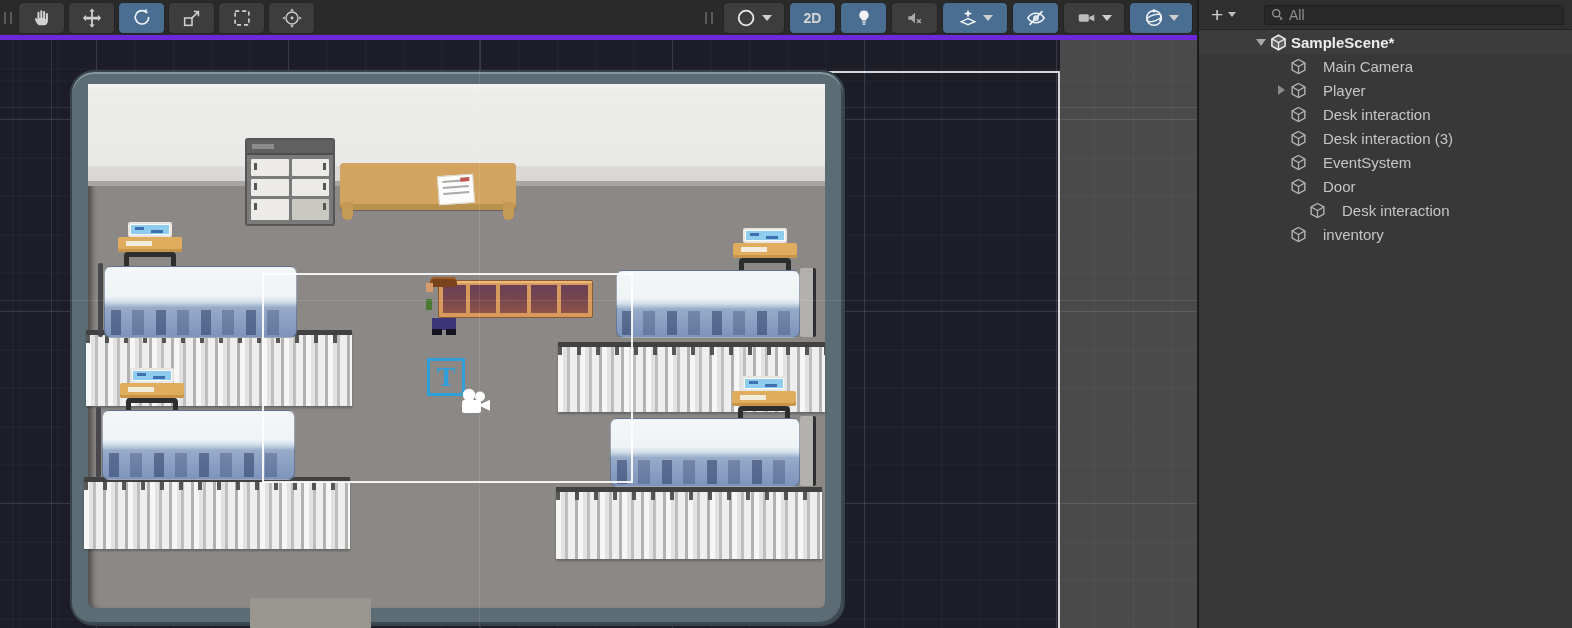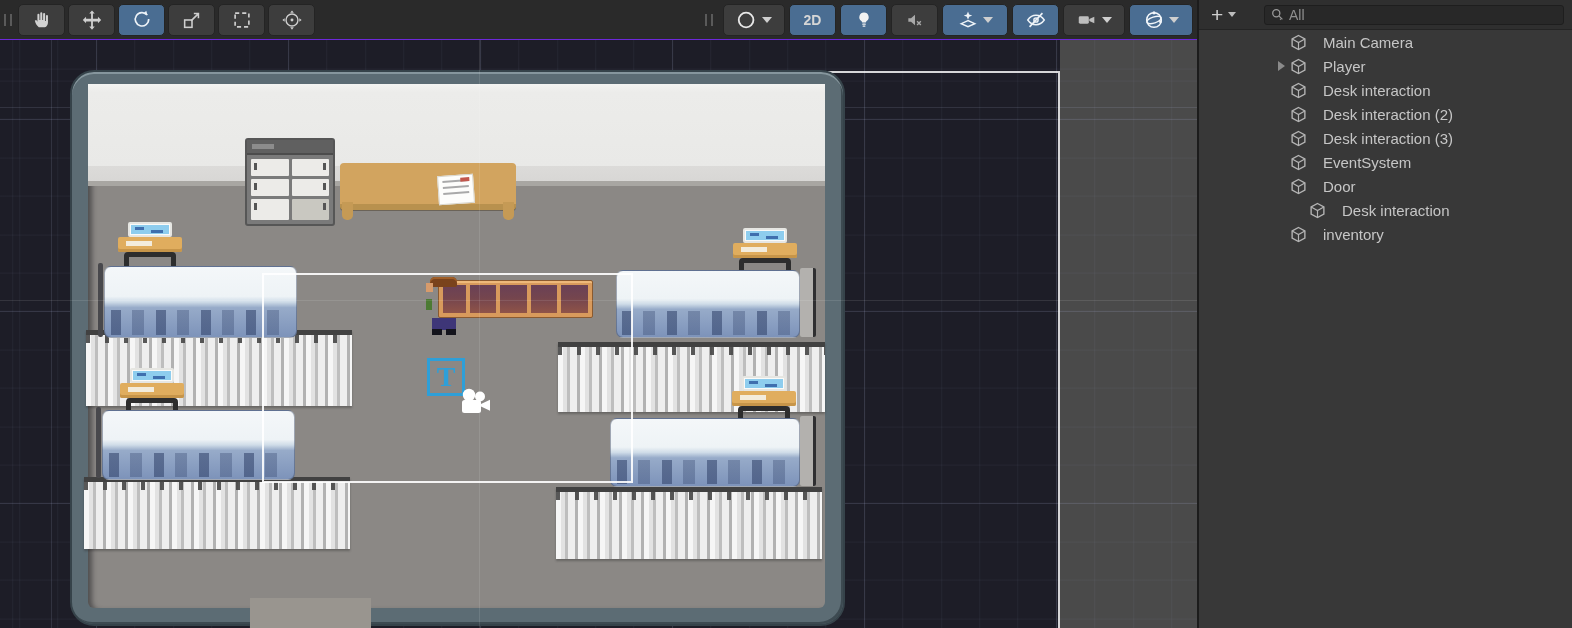--- a/index.html
+++ b/index.html
@@ -2,21 +2,21 @@
 <html><head>
 <meta charset="utf-8">
 <style>
   html,body{margin:0;padding:0;background:#191919;}
   body{width:1572px;height:628px;overflow:hidden;position:relative;
        font-family:"Liberation Sans",sans-serif;-webkit-font-smoothing:antialiased;}
   *{box-sizing:border-box;}
 
   
   .toolbar{position:absolute;left:0;top:0;width:1197px;height:40px;background:#2a2a2a;
-           border-bottom:1px solid #6d28d9;display:flex;align-items:center;}
+           border-bottom:5px solid #6d28d9;display:flex;align-items:center;}
   .handle{width:8px;height:12px;border-left:2px solid #5a5a5a;border-right:2px solid #5a5a5a;margin:0 6px 0 4px;}
   .tgroup{display:flex;gap:3px;align-items:center;}
   .tbtn{height:32px;min-width:47px;background:#3d3d3d;border:1px solid #242424;border-radius:5px;
         display:flex;align-items:center;justify-content:center;gap:4px;color:#d6d6d6;
         font-size:14px;font-weight:bold;padding:0 8px;cursor:default;}
   .tbtn.active{background:#4a6d92;}
   .tbtn svg{display:block;}
   .caret{width:0;height:0;border-left:5px solid transparent;border-right:5px solid transparent;
          border-top:6px solid #cfcfcf;display:inline-block;}
   .rgroup{display:flex;gap:4px;align-items:center;margin-left:auto;margin-right:4px;}
@@ -408,20 +408,30 @@
       <span><svg width="13" height="13" viewBox="0 0 16 16">
             <circle cx="6.5" cy="6.5" r="4.4" fill="none" stroke="#9a9a9a" stroke-width="1.6"></circle>
             <path d="M10 10l4 4" stroke="#9a9a9a" stroke-width="1.6"></path>
             <path d="M10.5 13.5l2-0.5-0.5 2z" fill="#9a9a9a"></path>
           </svg></span>
       <span class="ph">All</span>
     </div>
   </div>
 
   <div class="tree">
+    <div class="srow">
+      <span class="tri down"></span>
+      <span class="cubeic">
+        <svg width="17" height="17" viewBox="0 0 16 16">
+            <path d="M8 1.2 14.2 4.6v6.8L8 14.8 1.8 11.4V4.6z" fill="rgba(255,255,255,.18)" stroke="#eaeaea" stroke-width="1.5"></path>
+            <path d="M1.8 4.6 8 8l6.2-3.4M8 8v6.8" fill="none" stroke="#eaeaea" stroke-width="1.2"></path>
+          </svg>
+      </span>
+      <span class="lbl">SampleScene*</span>
+    </div>
     <div id="rows">
   <div class="row">
     <span class="tri"></span>
     <span class="cubeic">
       <svg width="17" height="17" viewBox="0 0 16 16">
               <path d="M8 1.4 14 4.7v6.6L8 14.6 2 11.3V4.7z" fill="none" stroke="#b4b4b4" stroke-width="1.3"></path>
               <path d="M2 4.7 8 8l6-3.3M8 8v6.6" fill="none" stroke="#b4b4b4" stroke-width="1.1"></path>
             </svg>
     </span>
     <span class="lbl">Main Camera</span>
@@ -443,30 +453,20 @@
     <span class="cubeic">
       <svg width="17" height="17" viewBox="0 0 16 16">
               <path d="M8 1.4 14 4.7v6.6L8 14.6 2 11.3V4.7z" fill="none" stroke="#b4b4b4" stroke-width="1.3"></path>
               <path d="M2 4.7 8 8l6-3.3M8 8v6.6" fill="none" stroke="#b4b4b4" stroke-width="1.1"></path>
             </svg>
     </span>
     <span class="lbl">Desk interaction</span>
   </div>
 
 
-  <div class="row">
-    <span class="tri"></span>
-    <span class="cubeic">
-      <svg width="17" height="17" viewBox="0 0 16 16">
-              <path d="M8 1.4 14 4.7v6.6L8 14.6 2 11.3V4.7z" fill="none" stroke="#b4b4b4" stroke-width="1.3"></path>
-              <path d="M2 4.7 8 8l6-3.3M8 8v6.6" fill="none" stroke="#b4b4b4" stroke-width="1.1"></path>
-            </svg>
-    </span>
-    <span class="lbl">Desk interaction (2)</span>
-  </div>
 
   <div class="row">
     <span class="tri"></span>
     <span class="cubeic">
       <svg width="17" height="17" viewBox="0 0 16 16">
               <path d="M8 1.4 14 4.7v6.6L8 14.6 2 11.3V4.7z" fill="none" stroke="#b4b4b4" stroke-width="1.3"></path>
               <path d="M2 4.7 8 8l6-3.3M8 8v6.6" fill="none" stroke="#b4b4b4" stroke-width="1.1"></path>
             </svg>
     </span>
     <span class="lbl">Desk interaction (3)</span>

